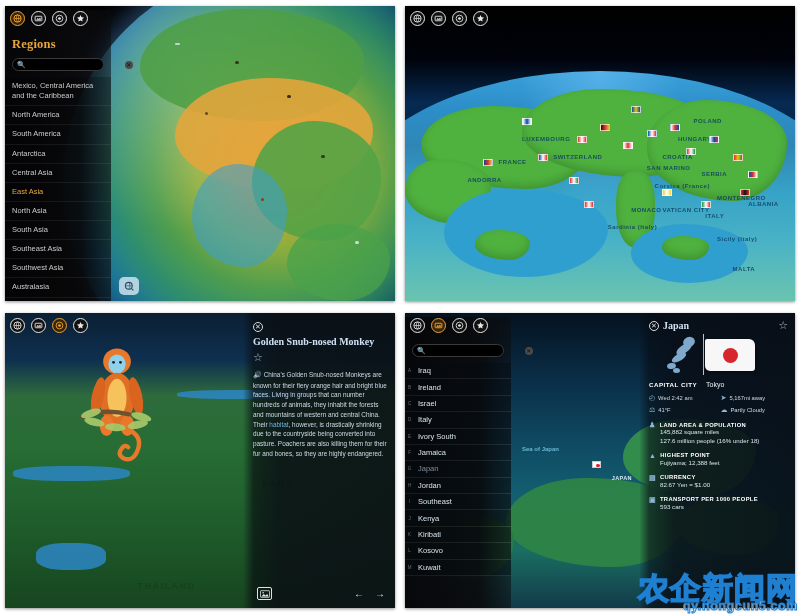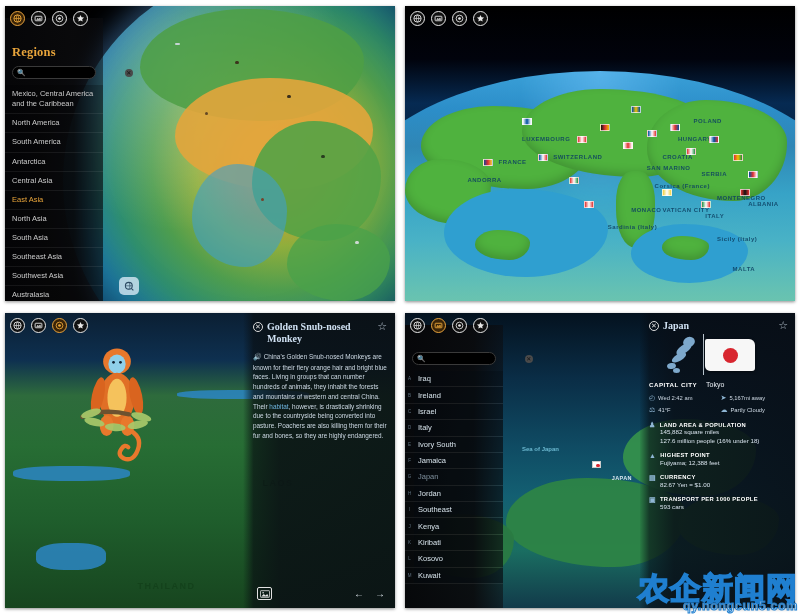--- a/index.html
+++ b/index.html
@@ -29,21 +29,21 @@
     width: 15px; height: 15px; border-radius: 50%;
     border: 1.3px solid #e8e8e8; background: #111;
     display: flex; align-items: center; justify-content: center;
     color: #e8e8e8;
   }
   .tb-icon.active { border-color: #e8a33d; background: #3a2408; color: #f0ab3c; }
   .tb-icon svg { width: 9px; height: 9px; display: block; }
 
   
   .sidebar {
-    position: absolute; top: 12px; left: 0; width: 98px; height: 100%;
+    position: absolute; top: 4px; left: 0; width: 106px; height: 100%;
     background: linear-gradient(to right, rgba(6,6,8,.97) 0%, rgba(10,10,12,.93) 70%, rgba(12,12,15,.55) 100%);
     padding-top: 24px; z-index: 30;
   }
   .side-title {
     color: #e9a53b; font-size: 12.5px; font-weight: bold;
     font-family: "Liberation Serif", serif;
     padding: 3px 0 3px 7px; letter-spacing: .2px;
   }
   .search-wrap { padding: 3px 7px 6px 7px; }
   .search-box {
@@ -130,21 +130,21 @@
   
   .jungle { position: absolute; inset: 0; background: linear-gradient(#0b1f33 0%, #0e3050 16%, #2e6b3c 28%, #276d34 45%, #1f5e2c 70%, #17451f 100%); }
   .jg-river { position: absolute; background: #2b86c4; border-radius: 40%; opacity: .85; }
   .jg-label { position: absolute; color: #0f3a16; font-size: 9px; font-weight: bold; letter-spacing: 1.5px; opacity: .55; }
 
   .card {
     position: absolute; right: 0; top: 0; width: 152px; height: 100%;
     background: linear-gradient(to right, rgba(8,14,18,.0) 0%, rgba(8,14,18,.70) 7%, rgba(10,16,20,.88) 24%, rgba(10,16,20,.90) 100%);
     padding: 8px 8px 6px 10px; z-index: 30;
   }
-  .card-head { display: flex; align-items: flex-start; gap: 4px; }
+  .card-head { display: flex; align-items: flex-start; gap: 4px; flex-direction: column; }
   .close-ic {
     width: 10px; height: 10px; border-radius: 50%; border: 1.2px solid #dcdcdc;
     color: #dcdcdc; font-size: 7px; line-height: 8px; text-align: center; flex: none; margin-top: 1px;
   }
   .card-title {
     color: #cfe0f2; font-size: 10px; font-weight: bold; line-height: 1.2;
     font-family: "Liberation Serif", serif; flex: 1;
   }
   .star-ic { color: #aab6c2; font-size: 11px; line-height: 1; flex: none; }
   .card-body { margin-top: 7px; color: #cdd9e4; font-size: 6.4px; line-height: 1.52; }

